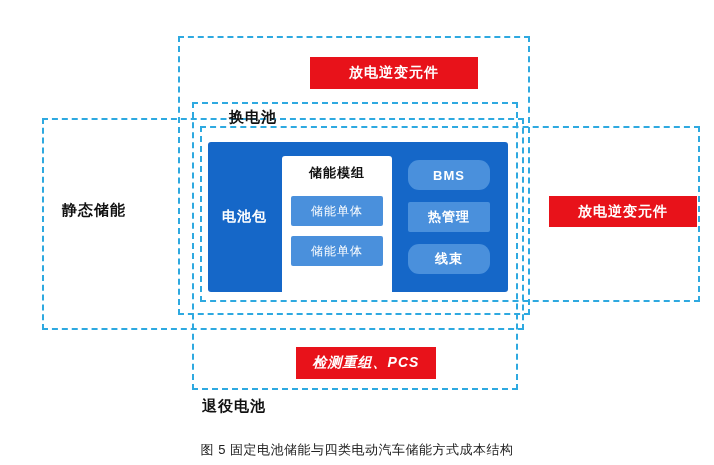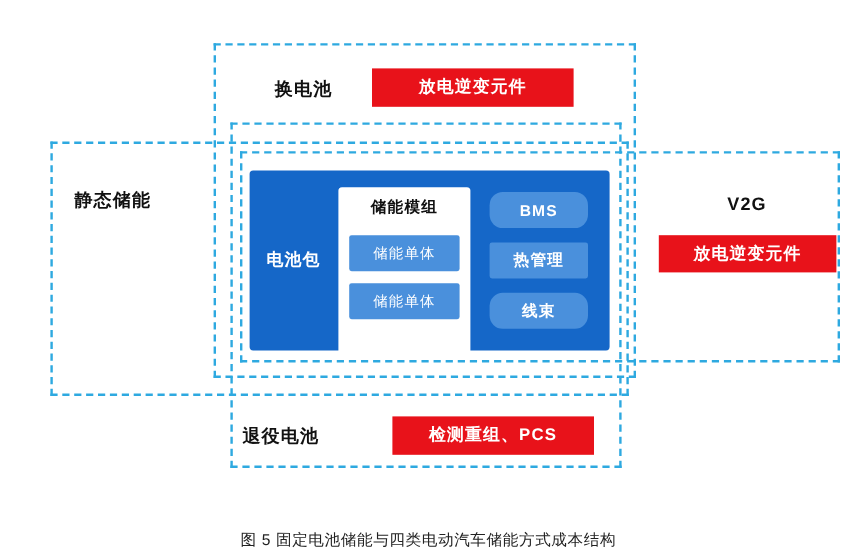--- a/index.html
+++ b/index.html
@@ -27,20 +27,21 @@
   .v2g-outline     { left: 200px; top: 126px; width: 500px; height: 176px; }
 
   
   .blklabel {
     position: absolute;
     color: #111111;
     font-weight: bold;
     font-size: 15px;
     letter-spacing: 1px;
     white-space: nowrap;
+    margin-top: 43px;
   }
   .swap-label    { left: 229px; top: 65px; }
   .static-label  { left: 62px;  top: 158px; }
   .v2g-label     { left: 606px; top: 162px; }
   .retired-label { left: 202px; top: 354px; }
 
   
   .redbox {
     position: absolute;
     background: var(--red, #e8121a);
@@ -49,21 +50,21 @@
     font-size: 14px;
     letter-spacing: 1px;
     display: flex;
     align-items: center;
     justify-content: center;
     white-space: nowrap;
   }
   .swap-component    { left: 310px; top: 57px;  width: 168px; height: 32px; }
   .static-component  { left: 57px;  top: 193px; width: 84px;  height: 32px; }
   .v2g-component     { left: 549px; top: 196px; width: 148px; height: 31px; }
-  .retired-component { left: 327px; top: 347px; width: 168px; height: 32px; }
+  .retired-component { left: 296px; top: 347px; width: 140px; height: 32px; font-style: italic; }
 
   
   .pack {
     position: absolute;
     left: 208px; top: 142px;
     width: 300px; height: 150px;
     background: var(--pack-blue, #1567c8);
     border-radius: 3px;
   }
   .pack-label {

